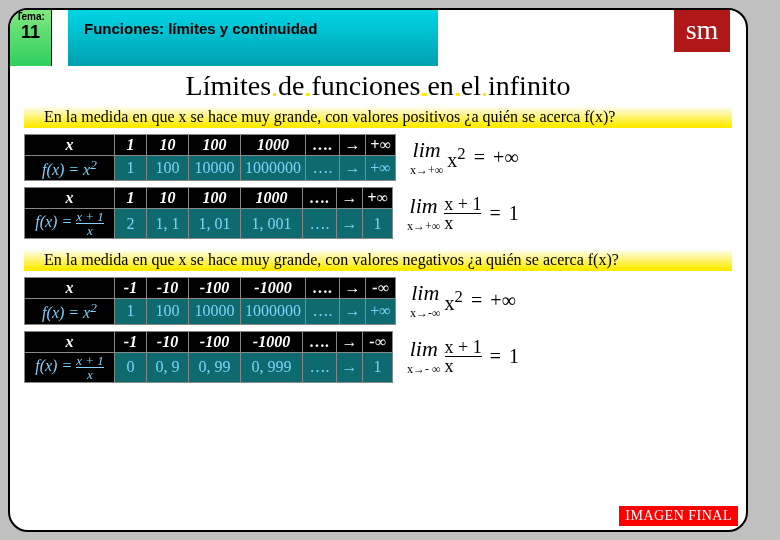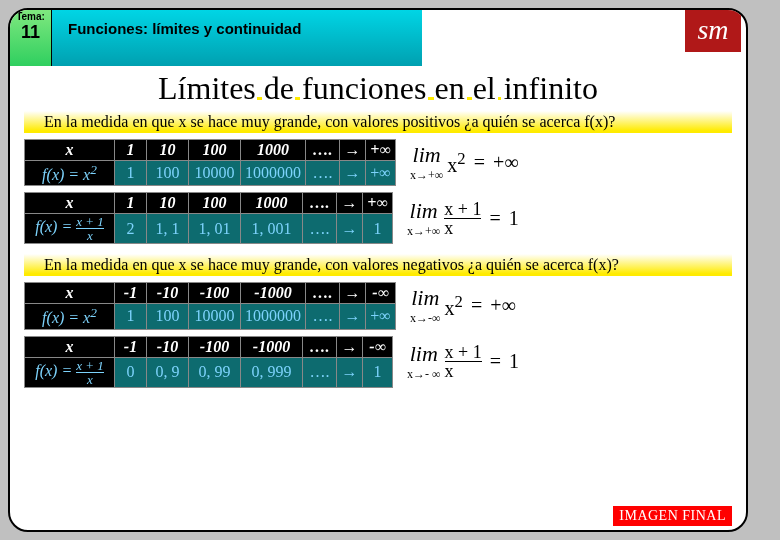--- a/index.html
+++ b/index.html
@@ -1,43 +1,43 @@
 <!DOCTYPE html>
 <html><head>
 <meta charset="utf-8">
 <style>
   * { box-sizing: border-box; margin: 0; padding: 0; }
   body { width: 780px; height: 540px; background: #c0c0c0; font-family: Arial, sans-serif; overflow: hidden; }
   .slide { width: 740px; height: 524px; margin: 8px 0 0 8px; background: #fff; border: 2px solid #000; border-radius: 20px; overflow: hidden; position: relative; }
-  .sm-logo { position: absolute; right: 5px; top: 0; width: 56px; height: 42px; background: #b01818; color: #fff; font-family: Georgia, serif; font-size: 28px; font-style: italic; text-align: center; line-height: 40px; }
-  .header { display: flex; height: 56px; }
+  .sm-logo { position: absolute; right: 16px; top: 0; width: 56px; height: 42px; background: #b01818; color: #fff; font-family: Georgia, serif; font-size: 28px; text-align: center; line-height: 40px; }
+  .header { display: flex; height: 56px; gap: 16px; }
   .tema-box { width: 42px; background: linear-gradient(#7fe87f,#2fcf5f); border-right: 1px solid #000; text-align: center; }
   .tema-box .lbl { font-size: 10px; font-weight: bold; padding-top: 1px; }
   .tema-box .num { font-size: 18px; font-weight: bold; line-height: 20px; }
   .title-box { flex: 0 0 370px; background: linear-gradient(#00d5e5,#00a0b0); font-weight: bold; font-size: 15px; padding: 10px 16px; }
   .algo-box { flex: 1; background: linear-gradient(#ff9800,#ff7a00); font-weight: bold; font-size: 12px; padding: 12px 6px; letter-spacing: 0.3px;}
   .spacer-right { width: 56px; }
-  .main-title { text-align: center; font-family: "Times New Roman", serif; font-size: 32px; margin: 4px 0 4px; text-decoration: underline; text-decoration-color: #ffeb00; text-decoration-thickness: 3px; text-underline-offset: -2px; }
+  .main-title { text-align: center; font-family: "Times New Roman", serif; font-size: 28px; margin: 4px 0 4px; text-decoration: underline; text-decoration-color: #ffeb00; text-decoration-thickness: 3px; text-underline-offset: -2px; }
   .question { font-family: "Times New Roman", serif; font-size: 16px; margin: 2px 14px; background: linear-gradient(#fff,#ffeb00 90%); padding: 2px 20px; }
   .row { display: flex; align-items: center; margin: 6px 14px 2px; gap: 14px; }
   .tbl { border-collapse: collapse; }
   .tbl td { border: 1px solid #888; text-align: center; font-family: "Times New Roman", serif; padding: 1px 4px; }
   .tbl .hdr td { background: #000; color: #fff; font-style: italic; font-weight: bold; }
   .tbl .dat td { background: #0d6b6f; color: #7dd3fc; }
   .tbl .lab { background: #000 !important; color: #fff; font-style: italic; font-weight: bold; min-width: 90px; }
   .tbl .labd { background: #000 !important; color: #fff; font-style: italic; }
   .c0 { min-width: 90px; } .c1 { min-width: 32px; } .c2 { min-width: 42px;} .c3 { min-width: 52px;} .c4 { min-width: 62px;} .c5 { min-width: 34px;} .c6 { min-width: 26px;} .c7 { min-width: 30px;}
   .frac { display: inline-flex; flex-direction: column; font-size: 13px; line-height: 13px; vertical-align: middle; }
   .frac span:first-child { border-bottom: 1px solid currentColor; }
   .lim { font-family: "Times New Roman", serif; font-size: 20px; display: flex; align-items: center; gap: 4px; background: #fff; }
   .lim .l { display: flex; flex-direction: column; align-items: center; font-size: 18px; }
   .lim .l .sub { font-size: 12px; }
   .lim .eq { margin: 0 4px; }
   .lim .big { font-size: 22px; }
-  .btn-final { position: absolute; bottom: 4px; right: 14px; font-family: "Times New Roman", serif; font-size: 14px; background: #ff0000; color: #fff; padding: 2px 6px; letter-spacing: 0.5px; }
+  .btn-final { position: absolute; bottom: 4px; right: 8px; font-family: "Times New Roman", serif; font-size: 14px; background: #ff0000; color: #fff; padding: 2px 6px; letter-spacing: 0.5px; }
 </style>
 </head>
 <body>
 
 <div class="slide">
 
   <div class="sm-logo">sm</div>
 
   <div class="header">
     <div class="tema-box">

